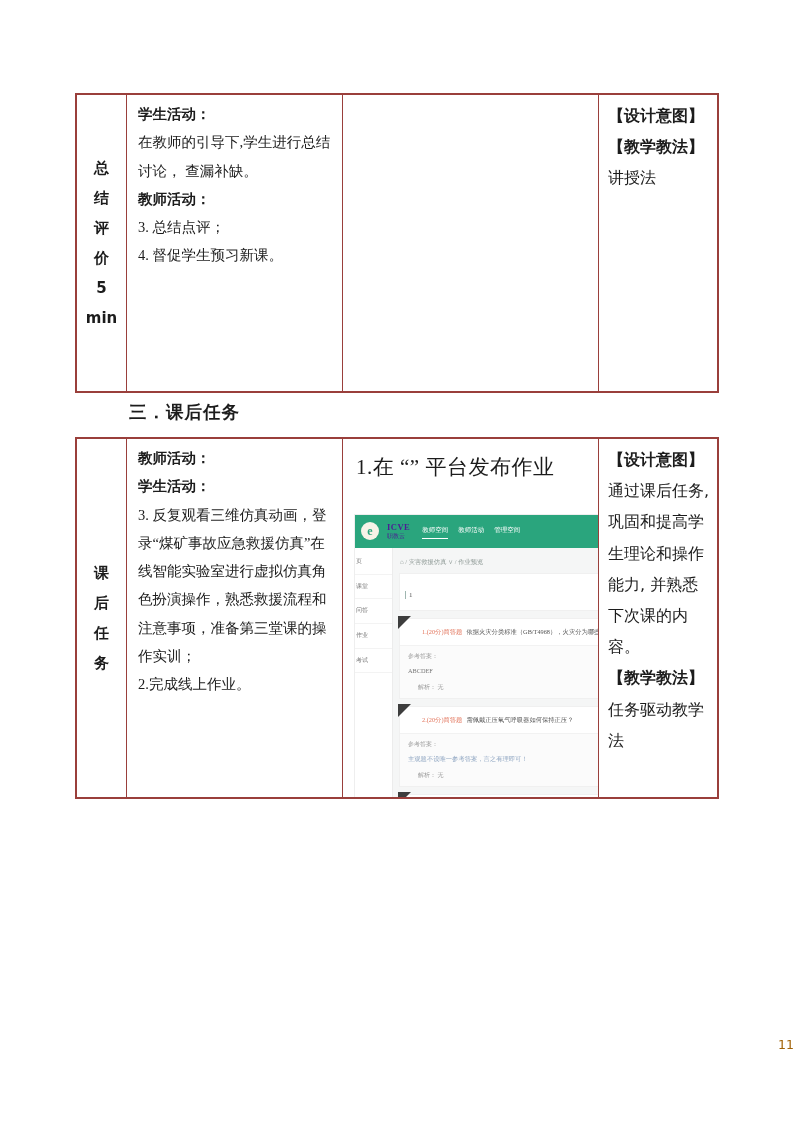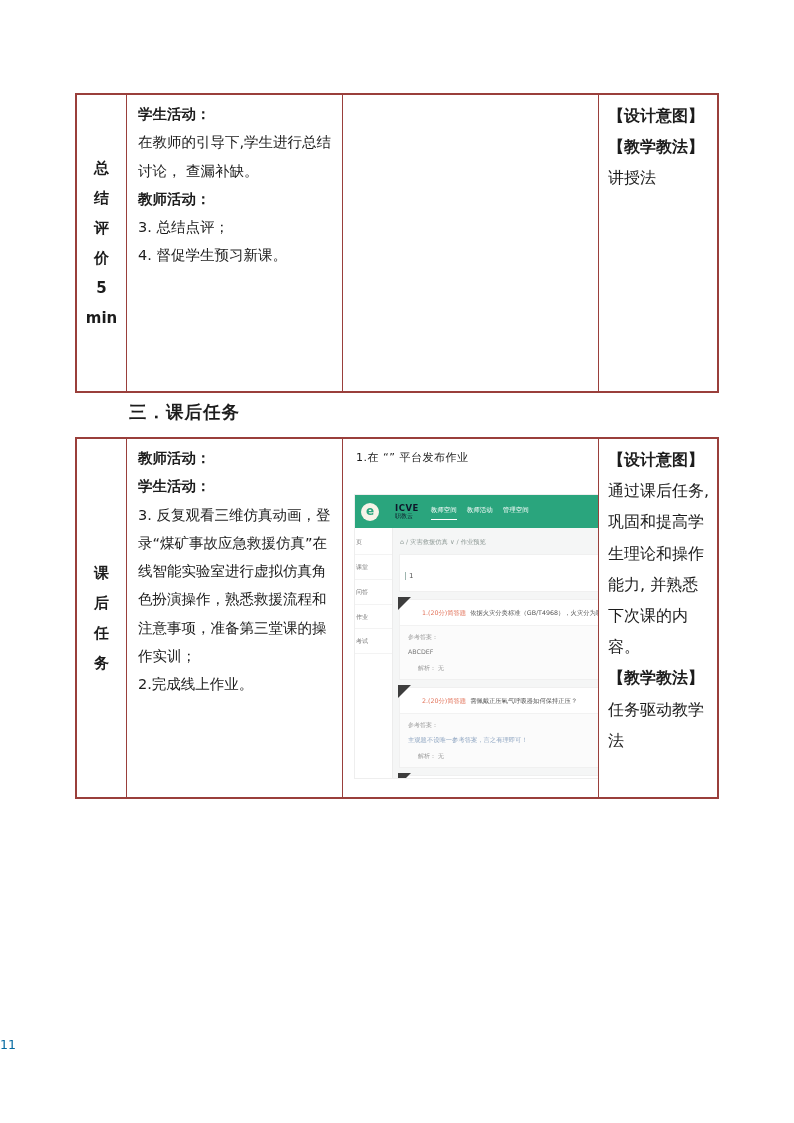--- a/index.html
+++ b/index.html
@@ -10,42 +10,42 @@
   
   .tbl { position:absolute; left:75px; width:644px; display:grid;
          grid-template-columns:50px 216px 256px 122px;
          border:2px solid #9a3f3b; }
   #table1 { top:93px; height:300px; }
   #table2 { top:437px; height:362px; }
   .cell { border-right:1.5px solid #9a3f3b; overflow:hidden; }
   .cell:last-child { border-right:none; }
   .vhead { display:flex; align-items:center; justify-content:center; text-align:center;
            font-weight:bold; font-size:15px; line-height:2.0; white-space:pre-line; }
-  .body-cell { padding:5px 10px 5px 11px; font-size:14.5px; line-height:1.95; }
+  .body-cell { padding:5px 10px 5px 11px; font-size:14.5px; line-height:1.95;font-family:Liberation Serif, serif; }
   .note-cell { padding:5px 7px 5px 9px; font-size:16px; line-height:1.95; }
   .bold-line { font-weight:bold; }
 
   .section-heading { position:absolute; left:129px; top:400px; font-size:17.5px;
                      font-weight:bold; letter-spacing:1px;font-family:Liberation Mono, monospace; }
 
   .page-number { position:absolute; left:0; top:1037px; width:100%;
-                 text-align:left; font-size:12.5px; color:#0369a1; }
+                 text-align:right; font-size:12.5px; color:#a16207; }
 
-  .shot-title { font-size:11px; margin:3px 0 0 2px; letter-spacing:0.5px; }
+  .shot-title { font-size:21px; margin:3px 0 0 2px; letter-spacing:0.5px; }
 
   
   .shot { position:relative; width:253px; height:283px; margin:27px 0 0 1px;
           background:#ffffff; overflow:hidden; box-shadow:0 0 0 1px #eeeeee;
           filter:blur(0.2px); }
   .shot-header { height:33px; background:#2aa57d; display:flex; align-items:center;
                  padding:0 6px; }
   .logo-mark { width:18px; height:18px; border-radius:50%; background:#f7f3e8;
                display:flex; align-items:center; justify-content:center;
                font-size:12px; font-weight:bold; color:#2aa57d; flex:0 0 auto; }
-  .logo-text { margin-left:16px; color:#0f172a; line-height:1.1; }
+  .logo-text { margin-left:8px; color:#4c1d95; line-height:1.1; }
   .logo-text .l1 { font-size:8.5px; font-weight:bold; letter-spacing:0.5px; }
   .logo-text .l2 { font-size:6px; }
   .shot-nav { display:flex; margin-left:12px; gap:10px; }
   .shot-nav .nav-item { color:#ffffff; font-size:6.5px; padding-bottom:2px; }
   .shot-nav .nav-item.active { border-bottom:1.5px solid #ffffff; }
   .shot-body { display:flex; height:250px; }
   .shot-side { width:38px; background:#fff; border-right:1px solid #ececec; padding-top:2px; }
   .side-item { font-size:6px; color:#777; padding:6px 2px 6px 1px;
                border-bottom:1px solid #f3f3f3; white-space:nowrap; overflow:hidden; }
   .shot-main { flex:1; background:#f5f6f6; padding:5px 5px 0 6px; overflow:hidden; }

